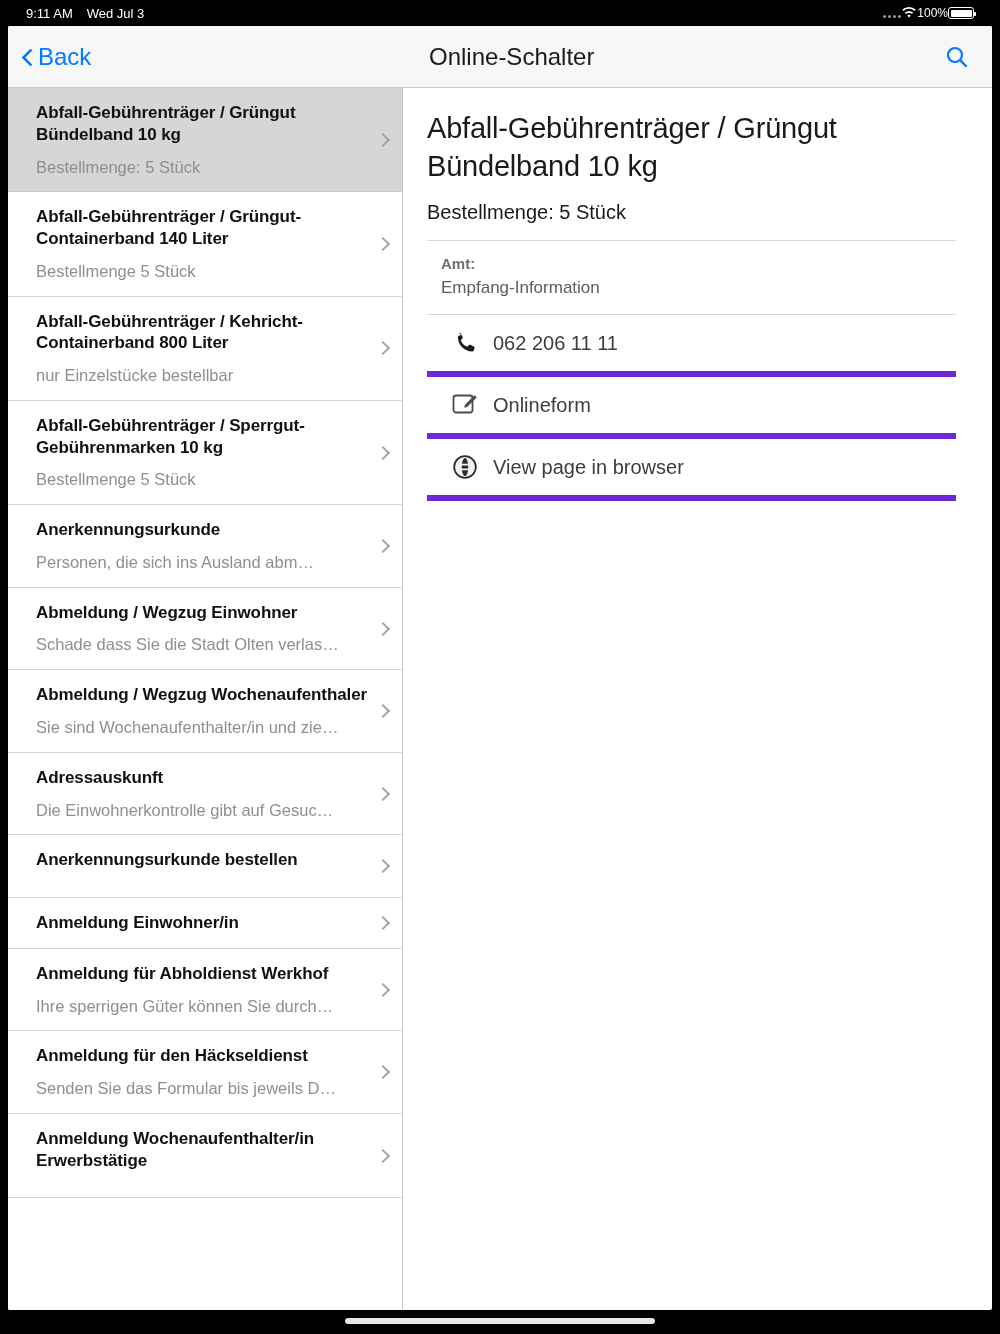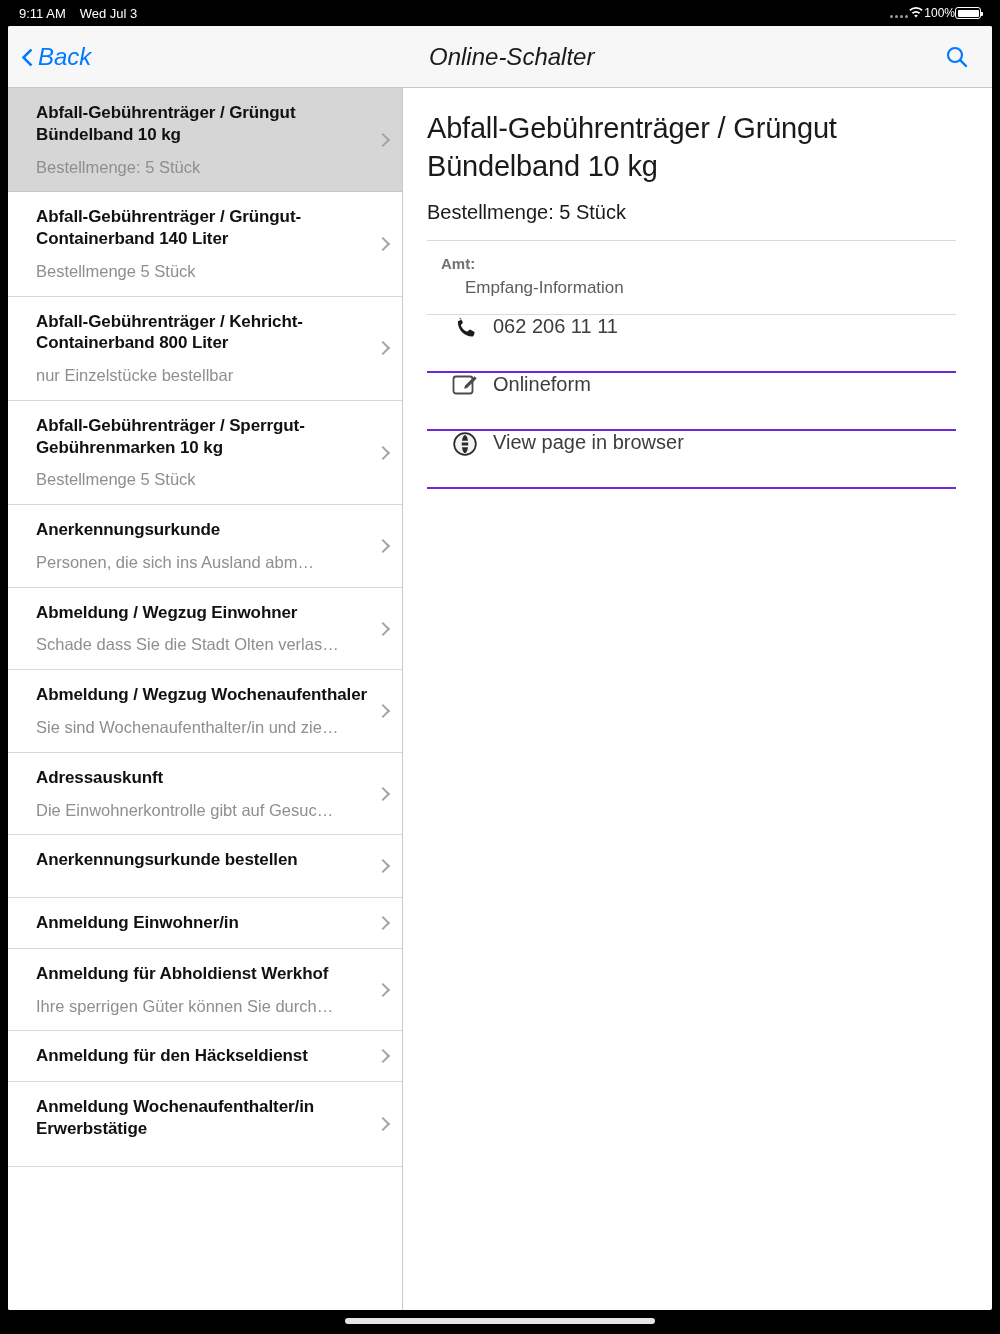--- a/index.html
+++ b/index.html
@@ -24,21 +24,21 @@
   
   .statusbar {
     position: absolute;
     top: 0; left: 0;
     width: 1000px;
     height: 26px;
     color: #fff;
     font-size: 13px;
     display: flex;
     align-items: center;
-    padding: 0 19px;
+    padding: 0 26px;
     box-sizing: border-box;
   }
   .status-left {
     display: flex;
     align-items: center;
     gap: 14px;
   }
   .status-right {
     margin-left: auto;
     display: flex;
@@ -98,21 +98,20 @@
   }
   
   .navbar {
     height: 62px;
     min-height: 62px;
     display: flex;
     align-items: center;
     background: #f7f7f7;
     border-bottom: 1px solid #c8c7cc;
     box-sizing: border-box;
-    font-style: italic;
   }
   .nav-left {
     width: 395px;
     display: flex;
     align-items: center;
     padding-left: 14px;
     box-sizing: border-box;
   }
   .back-btn {
     display: flex;
@@ -241,29 +240,29 @@
     padding: 14px 0 16px 14px;
     border-bottom: 1px solid #d9d9d9;
   }
   .amt-label {
     font-size: 15px;
     font-weight: bold;
     color: #6f6f74;
   }
   .amt-value {
     margin-top: 6px;
-    margin-left: 24px;
+    margin-left: 0;
     font-size: 17px;
     color: #5c5c61;
   }
   .action {
     display: flex;
-    align-items: flex-start;
+    align-items: center;
     height: 56px;
-    border-bottom: 2px solid #6d28d9;
+    border-bottom: 6px solid #6d28d9;
     cursor: pointer;
   }
   .action .ico {
     width: 66px;
     min-width: 66px;
     display: flex;
     align-items: center;
     justify-content: center;
     padding-left: 10px;
     box-sizing: border-box;
@@ -400,20 +399,21 @@
         </div>
 
         <div class="row">
           <div class="title">Anmeldung für Abholdienst Werkhof</div>
           <div class="sub">Ihre sperrigen Güter können Sie durch…</div>
           <span class="chev"></span>
         </div>
 
         <div class="row">
           <div class="title">Anmeldung für den Häckseldienst</div>
+          <div class="sub">Senden Sie das Formular bis jeweils D…</div>
           <span class="chev"></span>
         </div>
 
         <div class="row">
           <div class="title">Anmeldung Wochenaufenthalter/in Erwerbstätige</div>
           <div class="sub empty"></div>
           <span class="chev"></span>
         </div>
 
       </div>

